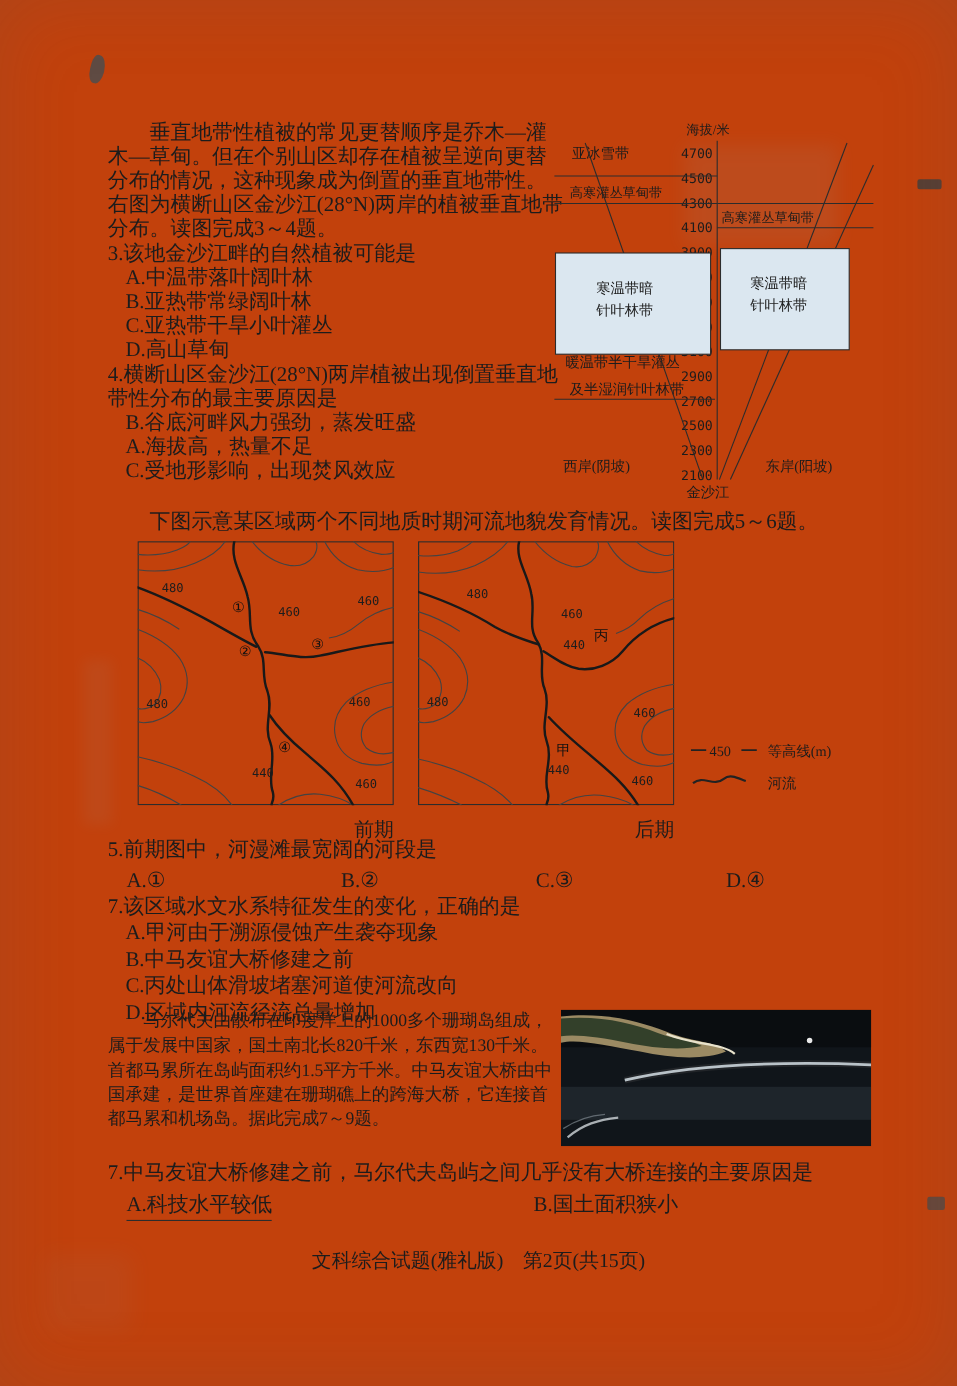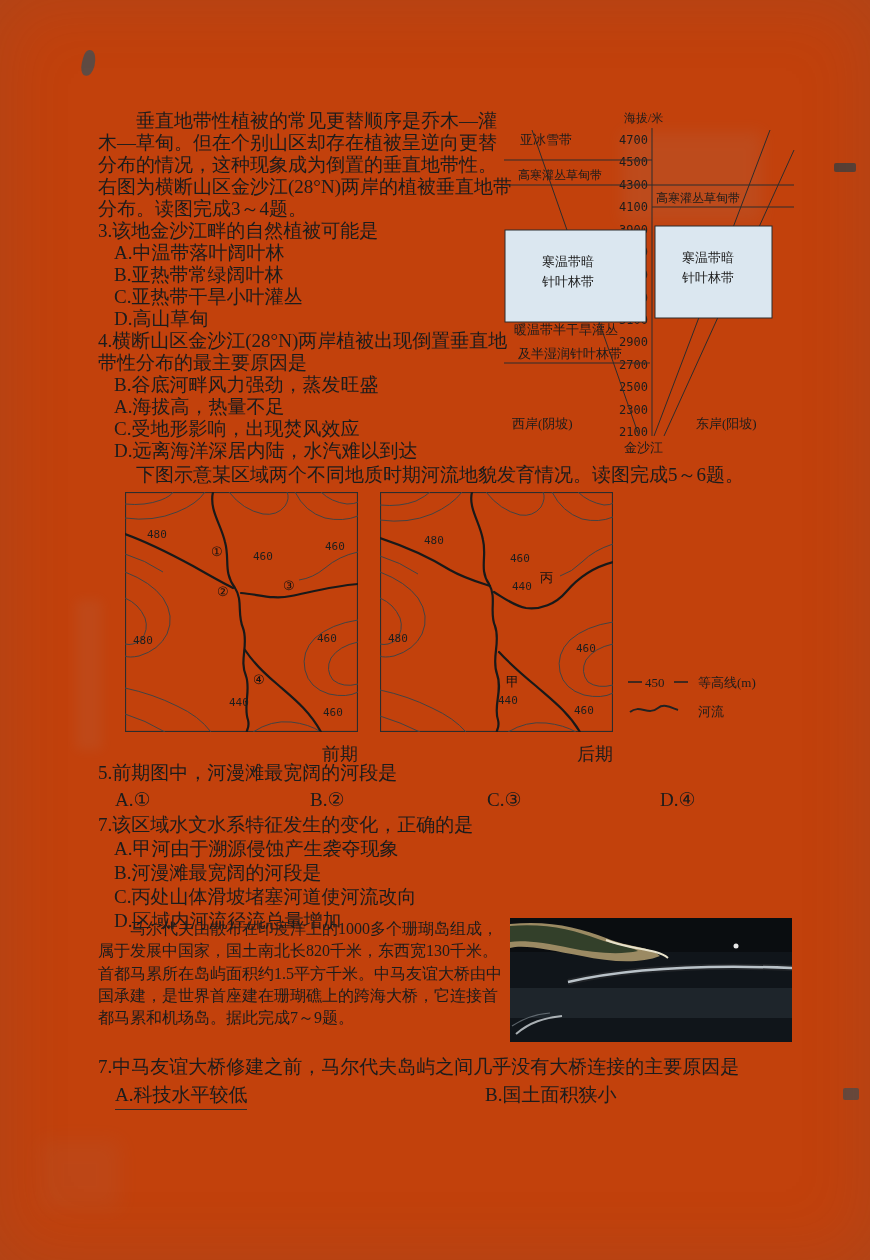--- a/index.html
+++ b/index.html
@@ -75,21 +75,20 @@
       <div class="opt">A.中温带落叶阔叶林</div>
       <div class="opt">B.亚热带常绿阔叶林</div>
       <div class="opt">C.亚热带干旱小叶灌丛</div>
       <div class="opt">D.高山草甸</div>
     </div>
     <div>
       <div>4.横断山区金沙江(28°N)两岸植被出现倒置垂直地带性分布的最主要原因是</div>
       <div class="opt">B.谷底河畔风力强劲，蒸发旺盛</div>
       <div class="opt">A.海拔高，热量不足</div>
       <div class="opt">C.受地形影响，出现焚风效应</div>
-      <div class="opt">D.远离海洋深居内陆，水汽难以到达</div>
     </div>
   </div>
 
   <svg class="zonation" width="300" height="352" viewBox="0 0 300 352">
     <text x="126" y="16" class="dz12">海拔/米</text>
     <line x1="154" y1="22" x2="154" y2="330" class="dl"></line>
     <g>
       <text class="de" x="150" y="38">4700</text>
       <text class="de" x="150" y="60">4500</text>
       <text class="de" x="150" y="83">4300</text>
@@ -233,21 +232,21 @@
   <div class="q5row">
     <span style="left:17px">A.①</span>
     <span style="left:212px">B.②</span>
     <span style="left:389px">C.③</span>
     <span style="left:562px">D.④</span>
   </div>
 
   <div class="q6block">
     <div>7.该区域水文水系特征发生的变化，正确的是</div>
     <div class="opt">A.甲河由于溯源侵蚀产生袭夺现象</div>
-    <div class="opt">B.河漫滩最宽阔的河段是</div>
+    <div class="opt">B.中马友谊大桥修建之前</div>
     <div class="opt">C.丙处山体滑坡堵塞河道使河流改向</div>
     <div class="opt">D.区域内河流径流总量增加</div>
   </div>
 
   <p class="passage3">马尔代夫由散布在印度洋上的1000多个珊瑚岛组成，属于发展中国家，国土南北长820千米，东西宽130千米。首都马累所在岛屿面积约1.5平方千米。中马友谊大桥由中国承建，是世界首座建在珊瑚礁上的跨海大桥，它连接首都马累和机场岛。据此完成7～9题。</p>
 
   <div class="photo">
     <svg width="282" height="124" viewBox="0 0 282 124">
       <rect width="282" height="124" fill="#10151a"></rect>
       <rect width="282" height="34" fill="#0a0d10"></rect>
@@ -262,14 +261,15 @@
       <path d="M2,108 C14,100 26,96 40,95" stroke="#8d979e" stroke-width="1.2" fill="none" opacity="0.6"></path>
     </svg>
   </div>
 
   <div class="qline" style="left:98px;top:1056px">7.中马友谊大桥修建之前，马尔代夫岛屿之间几乎没有大桥连接的主要原因是</div>
   <div class="q7row" style="left:98px;top:1082px">
     <span style="left:17px" class="underlined">A.科技水平较低</span>
     <span style="left:387px">B.国土面积狭小</span>
   </div>
 
+  <div class="footer">文科综合试题(雅礼版)　第2页(共15页)</div>
 
 </div>
 
 </body></html>

